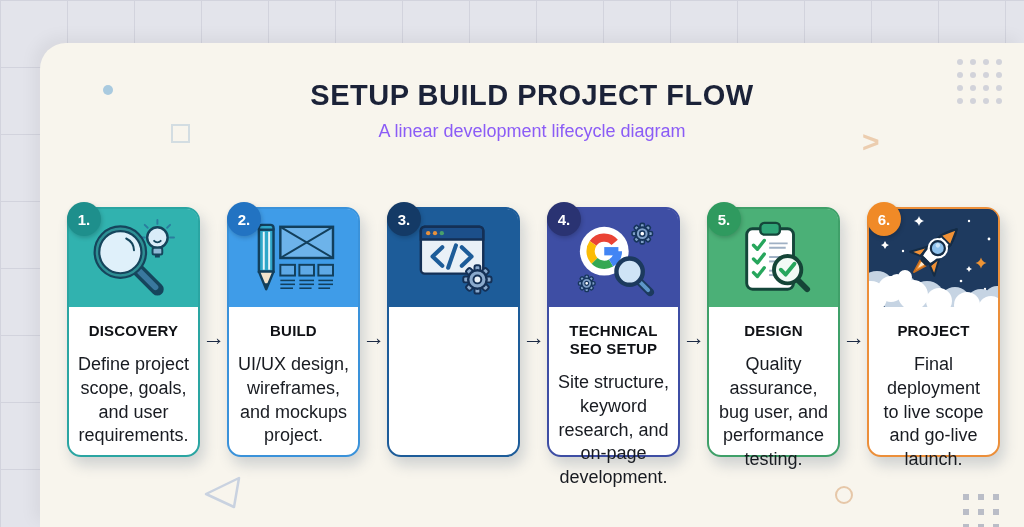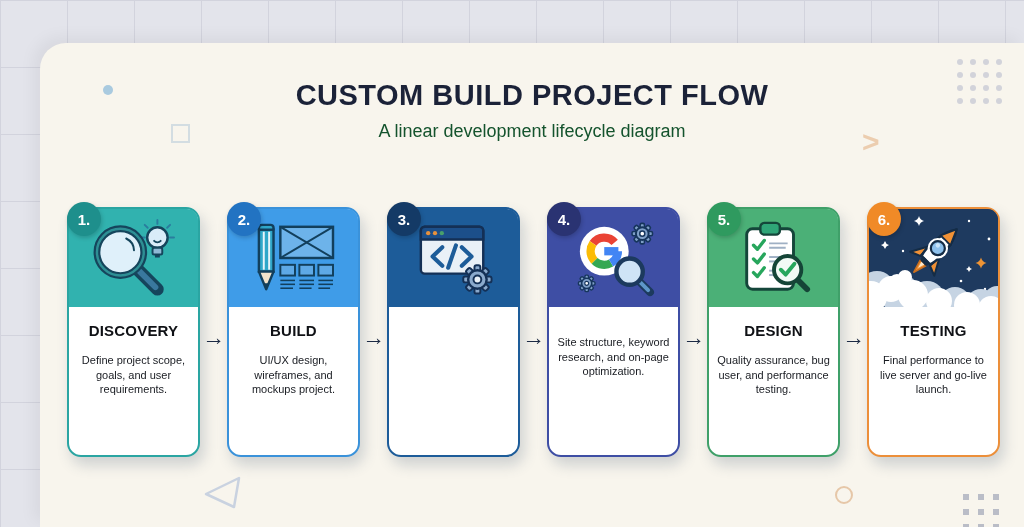--- a/index.html
+++ b/index.html
@@ -36,21 +36,21 @@
   .icon-slot{display:flex;align-items:center;justify-content:center;width:100%;height:100%;}
   .card-header svg.full{position:absolute;inset:0;width:100%;height:100%;}
   .badge{
     position:absolute;top:-7px;left:-2px;width:34px;height:34px;border-radius:50%;
     background:var(--badge,#555);color:#fff;font-weight:700;font-size:15px;
     display:flex;align-items:center;justify-content:center;z-index:3;
     box-shadow:1px 2px 4px rgba(0,0,0,.18);
   }
   .card-body{padding:15px 8px 0;text-align:center;}
   .card-title{font-size:15px;font-weight:700;color:#0f1115;letter-spacing:.2px;line-height:1.2;}
-  .card-desc{margin-top:13px;font-size:11px;line-height:1.32;color:#181b21;}
+  .card-desc{margin-top:13px;font-size:18px;line-height:1.32;color:#181b21;}
 
   .arrow-cell{width:27px;display:flex;justify-content:center;flex:0 0 auto;}
   .arrow{margin-top:117px;font-size:23px;font-weight:600;color:var(--arrow,#1d2b45);}
 
   
   .deco{position:absolute;}
   .deco-dot-blue{left:63px;top:42px;width:10px;height:10px;border-radius:50%;background:#a9cadf;}
   .deco-square{left:131px;top:81px;width:15px;height:15px;border:2px solid #d3dde2;}
   .deco-chevron{left:822px;top:84px;font-size:30px;font-weight:700;color:#eccdaf;line-height:1;}
   .deco-dots-grid{left:917px;top:16px;display:grid;grid-template-columns:repeat(4,6px);gap:7px;}
@@ -59,22 +59,22 @@
   .deco-circle{left:795px;top:443px;width:14px;height:14px;border:2.5px solid #e6c7a8;border-radius:50%;}
   .deco-squares-grid{left:923px;top:451px;display:grid;grid-template-columns:repeat(3,6px);gap:9px;}
   .deco-squares-grid span{width:6px;height:6px;background:#babdc7;display:block;}
 </style>
 </head>
 <body style="background-color: rgb(227, 228, 235);">
 
 <div class="canvas" style="background: rgb(248, 245, 237);">
 
   <div class="header">
-    <h1 class="page-title" style="color: rgb(27, 34, 56);">CUSTOM BUILD PROJECT FLOW</h1>
-    <div class="subtitle" style="color: #14532d;">A linear development lifecycle diagram</div>
+    <h1 class="page-title" style="color: rgb(27, 34, 56);">SETUP BUILD PROJECT FLOW</h1>
+    <div class="subtitle" style="color: #8b5cf6;">A linear development lifecycle diagram</div>
   </div>
 
   <div class="deco deco-dot-blue"></div>
   <div class="deco deco-square"></div>
   <div class="deco deco-chevron">&gt;</div>
   <div class="deco deco-dots-grid">
       <span></span>
       <span></span>
       <span></span>
       <span></span>
@@ -244,21 +244,22 @@
       <path d="M45.0,45.1 A14,14 0 0 0 52,33" stroke="#4285f4"></path>
     </g>
     <rect x="38" y="28.8" width="14.5" height="8.5" fill="#4285f4"></rect>
     <line x1="74" y1="64" x2="85" y2="75" stroke="#1c3a5e" stroke-width="8" stroke-linecap="round"></line>
     <line x1="74" y1="64" x2="83" y2="73" stroke="#5e97c9" stroke-width="4" stroke-linecap="round"></line>
     <circle cx="64" cy="54" r="13.5" fill="#cfe4f6" stroke="#1c3a5e" stroke-width="4.5"></circle>
   </svg>
           </span>
     </div>
     <div class="card-body">
-      <div class="card-desc">Site structure, keyword research, and on-page optimization.</div>
+      <div class="card-title">TECHNICAL SEO SETUP</div>
+      <div class="card-desc">Site structure, keyword research, and on-page development.</div>
     </div>
   </div>
       <div class="arrow-cell">
         <span class="arrow">→</span>
       </div>
       <div class="card" style="--hdr: #4bb077; --border: #3fa069; --badge: #2f9a5f;">
     <div class="badge">5.</div>
     <div class="card-header">
       <span class="icon-slot">
             <svg width="94" height="78" viewBox="0 0 96 80">
@@ -336,18 +337,18 @@
       <polygon points="-7,-15 7,-15 0,-31" fill="#f09136" stroke="#142c46" stroke-width="2" stroke-linejoin="round"></polygon>
       <rect x="-4.5" y="12" width="9" height="5" rx="1.5" fill="#142c46"></rect>
       <circle cx="0" cy="-4" r="9" fill="none" stroke="#ffffff" stroke-width="2.5"></circle>
       <circle cx="0" cy="-4" r="7" fill="#8ec1ec" stroke="#142c46" stroke-width="2.2"></circle>
       <circle cx="-2" cy="-6" r="2.2" fill="#c8e4fa"></circle>
     </g>
   </svg>
           </span>
     </div>
     <div class="card-body">
-      <div class="card-title">TESTING</div>
-      <div class="card-desc">Final performance to live server and go-live launch.</div>
+      <div class="card-title">PROJECT</div>
+      <div class="card-desc">Final deployment to live scope and go-live launch.</div>
     </div>
   </div>
     </div>
 </div>
 
 </body></html>

